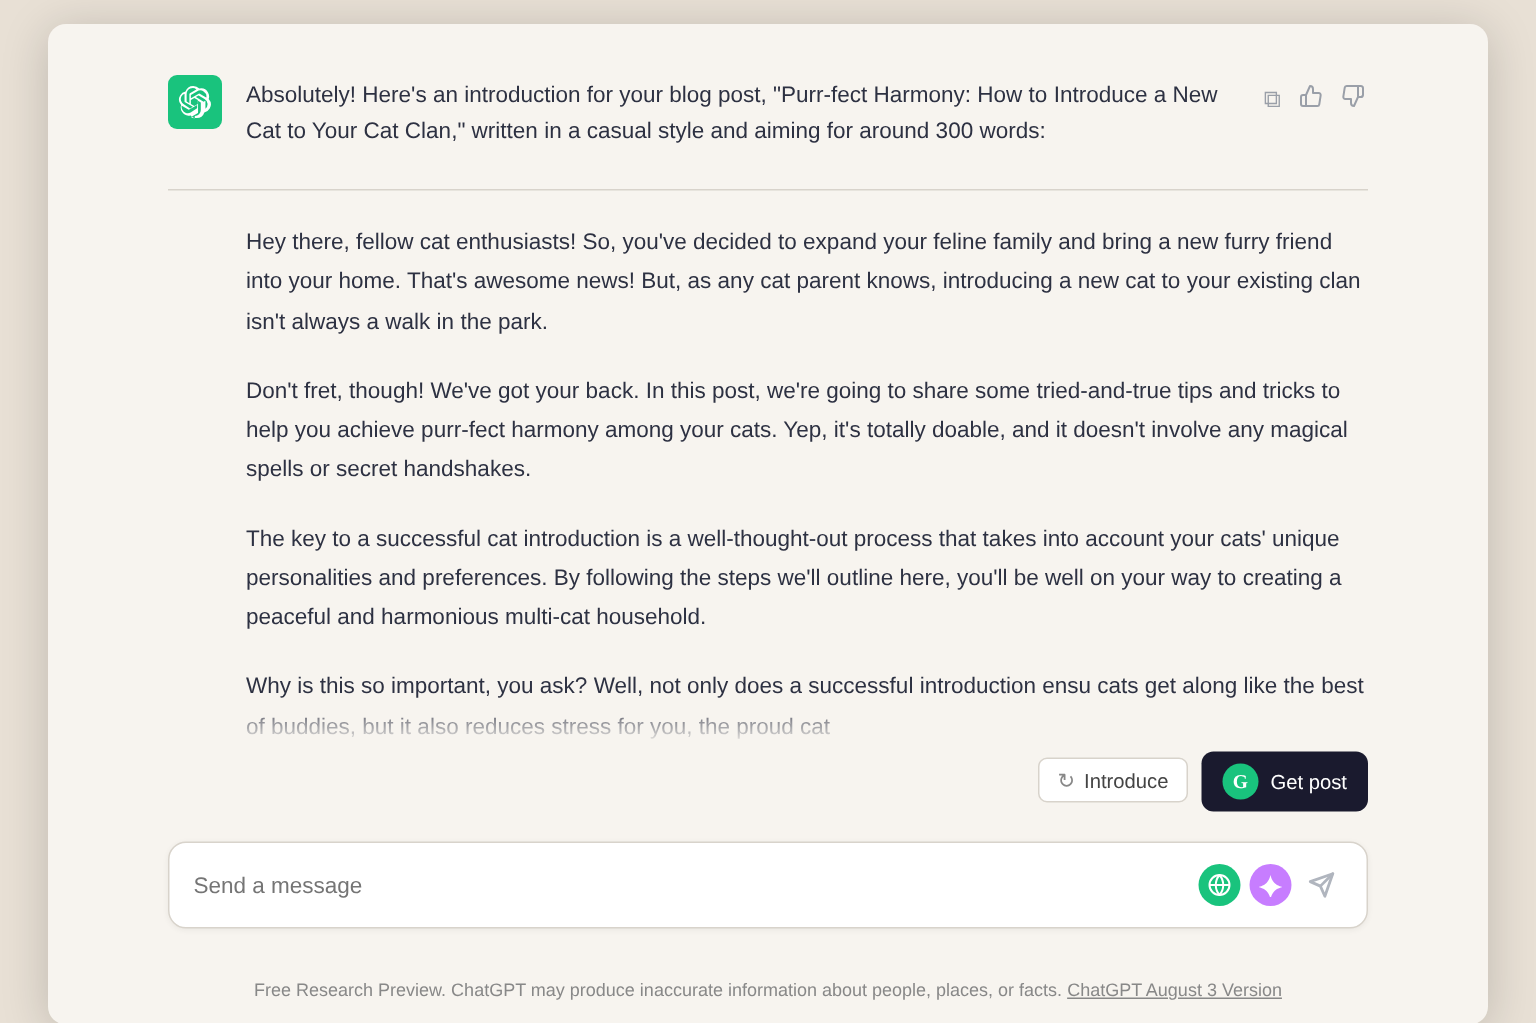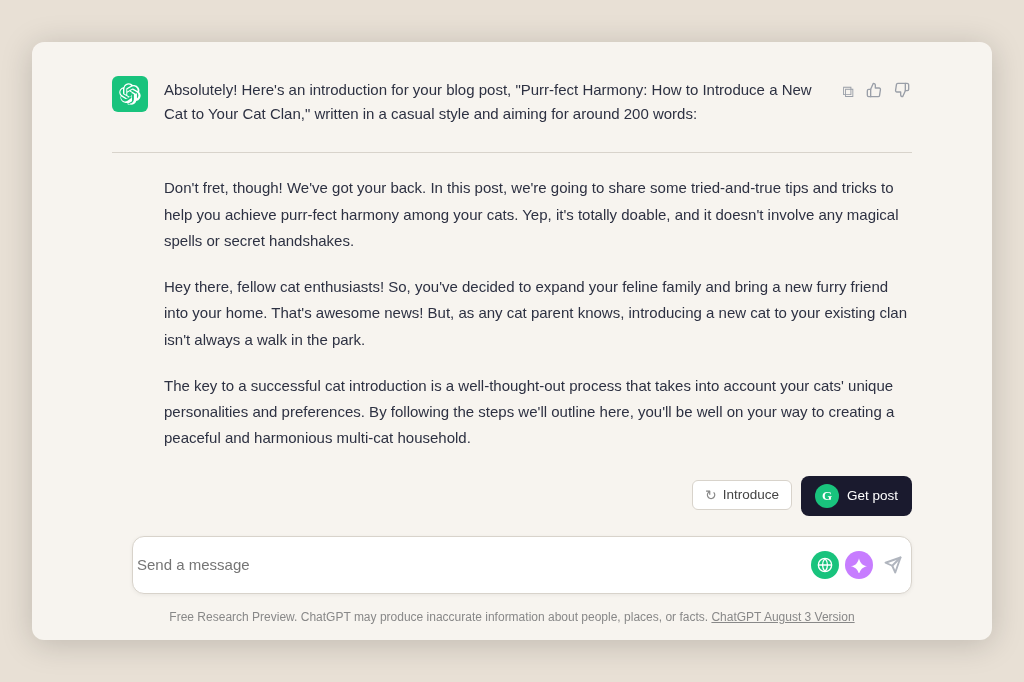--- a/index.html
+++ b/index.html
@@ -177,26 +177,25 @@
     
     .input-area {
       padding: 16px 80px 8px 80px;
       background: #f7f4ef;
     }
 
     .input-box {
       background: white;
       border: 1px solid #d8d3cb;
       border-radius: 12px;
-      padding: 14px 4px;
+      padding: 14px 16px;
       display: flex;
       align-items: center;
       gap: 8px;
       box-shadow: 0 1px 4px rgba(0,0,0,0.06);
-      margin-left: 20px;
     }
 
     .input-box input {
       flex: 1;
       border: none;
       outline: none;
       font-size: 15px;
       color: #aaa;
       background: transparent;
     }
@@ -249,20 +248,21 @@
       justify-content: center;
       color: #b0b5be;
       font-size: 18px;
     }
 
     .footer-text {
       text-align: center;
       font-size: 12px;
       color: #888;
       padding: 8px 16px 16px;
+      margin-top: 18px;
     }
 
     .footer-text a {
       color: #888;
       text-decoration: underline;
     }
   </style>
 </head>
 <body>
 
@@ -271,21 +271,21 @@
     <div class="message-block">
 
       <div class="message-header">
 
         <div class="ai-avatar">
           <svg viewBox="0 0 41 41" xmlns="http://www.w3.org/2000/svg">
             <path d="M37.532 16.87a9.963 9.963 0 00-.856-8.184 10.078 10.078 0 00-10.855-4.835 9.964 9.964 0 00-7.505-3.360 10.079 10.079 0 00-9.616 6.977 9.967 9.967 0 00-6.664 4.834 10.08 10.08 0 001.24 11.817 9.965 9.965 0 00.856 8.185 10.079 10.079 0 0010.855 4.835 9.965 9.965 0 007.504 3.36 10.079 10.079 0 009.617-6.981 9.967 9.967 0 006.663-4.834 10.079 10.079 0 00-1.24-11.814zm-17.297 24.12a7.46 7.46 0 01-4.802-1.738c.061-.033.168-.091.237-.134l7.964-4.6a1.294 1.294 0 00.655-1.134V19.054l3.366 1.944a.12.12 0 01.066.092v9.299a7.505 7.505 0 01-7.486 7.601zM4.81 30.088a7.463 7.463 0 01-.893-5.023c.06.036.162.099.237.141l7.964 4.6a1.297 1.297 0 001.308 0l9.724-5.614v3.888a.12.12 0 01-.048.103L15.087 33.6A7.504 7.504 0 014.81 30.088zm-1.23-16.49a7.458 7.458 0 013.905-3.282c0 .068-.004.19-.004.274v9.201a1.294 1.294 0 00.654 1.132l9.723 5.614-3.366 1.944a.12.12 0 01-.114.012L7.044 23.545a7.504 7.504 0 01-3.463-9.947zm27.658 6.437l-9.724-5.615 3.367-1.943a.121.121 0 01.114-.012l7.338 4.238a7.463 7.463 0 011.126 12.227v-9.476a1.293 1.293 0 00-.221-.419zm3.35-5.043c-.059-.037-.162-.099-.236-.141l-7.965-4.6a1.298 1.298 0 00-1.308 0l-9.723 5.614v-3.888a.12.12 0 01.048-.103l7.412-4.281a7.504 7.504 0 0111.772 7.399zm-21.063 6.929l-3.367-1.944a.12.12 0 01-.065-.092v-9.299a7.504 7.504 0 0112.293-5.756 6.94 6.94 0 00-.236.134l-7.965 4.6a1.294 1.294 0 00-.654 1.132l-.006 11.225zm1.829-3.943l4.33-2.501 4.332 2.5v4.999l-4.331 2.5-4.331-2.5V18.978z"></path>
           </svg>
         </div>
 
-        <div class="message-intro">Absolutely! Here's an introduction for your blog post, "Purr-fect Harmony: How to Introduce a New Cat to Your Cat Clan," written in a casual style and aiming for around 200 words:</div>
+        <div class="message-intro">Absolutely! Here's an introduction for your blog post, "Purr-fect Harmony: How to Introduce a New Cat to Your Cat Clan," written in a casual style and aiming for around 300 words:</div>
 
         <div class="message-actions">
           <span class="action-icon">⧉</span>
           <span class="action-icon">
             <svg width="16" height="16" viewBox="0 0 24 24" fill="none" stroke="#9a9fa8" stroke-width="2" stroke-linecap="round" stroke-linejoin="round">
               <path d="M14 9V5a3 3 0 0 0-3-3l-4 9v11h11.28a2 2 0 0 0 2-1.7l1.38-9a2 2 0 0 0-2-2.3H14z"></path>
               <path d="M7 22H4a2 2 0 0 1-2-2v-7a2 2 0 0 1 2-2h3"></path>
             </svg>
           </span>
           <span class="action-icon">
@@ -293,23 +293,24 @@
               <path d="M10 15v4a3 3 0 0 0 3 3l4-9V2H5.72a2 2 0 0 0-2 1.7l-1.38 9a2 2 0 0 0 2 2.3H10z"></path>
               <path d="M17 2h2.67A2.31 2.31 0 0 1 22 4v7a2.31 2.31 0 0 1-2.33 2H17"></path>
             </svg>
           </span>
         </div>
       </div>
 
       <hr class="divider">
 
       <div class="message-body">
+        <p>Hey there, fellow cat enthusiasts! So, you've decided to expand your feline family and bring a new furry friend into your home. That's awesome news! But, as any cat parent knows, introducing a new cat to your existing clan isn't always a walk in the park.</p>
         <p>Don't fret, though! We've got your back. In this post, we're going to share some tried-and-true tips and tricks to help you achieve purr-fect harmony among your cats. Yep, it's totally doable, and it doesn't involve any magical spells or secret handshakes.</p>
-        <p>Hey there, fellow cat enthusiasts! So, you've decided to expand your feline family and bring a new furry friend into your home. That's awesome news! But, as any cat parent knows, introducing a new cat to your existing clan isn't always a walk in the park.</p>
         <p>The key to a successful cat introduction is a well-thought-out process that takes into account your cats' unique personalities and preferences. By following the steps we'll outline here, you'll be well on your way to creating a peaceful and harmonious multi-cat household.</p>
+        <p class="truncated">Why is this so important, you ask? Well, not only does a successful introduction ensu cats get along like the best of buddies, but it also reduces stress for you, the proud cat</p>
       </div>
 
       <div class="overlay-area">
         <button class="regenerate-btn">
           <span class="regenerate-icon">↻</span>
           <span>Introduce</span>
         </button>
         <div class="get-citation-btn">
           <div class="get-citation-g">G</div>
           <span>Get post</span>

